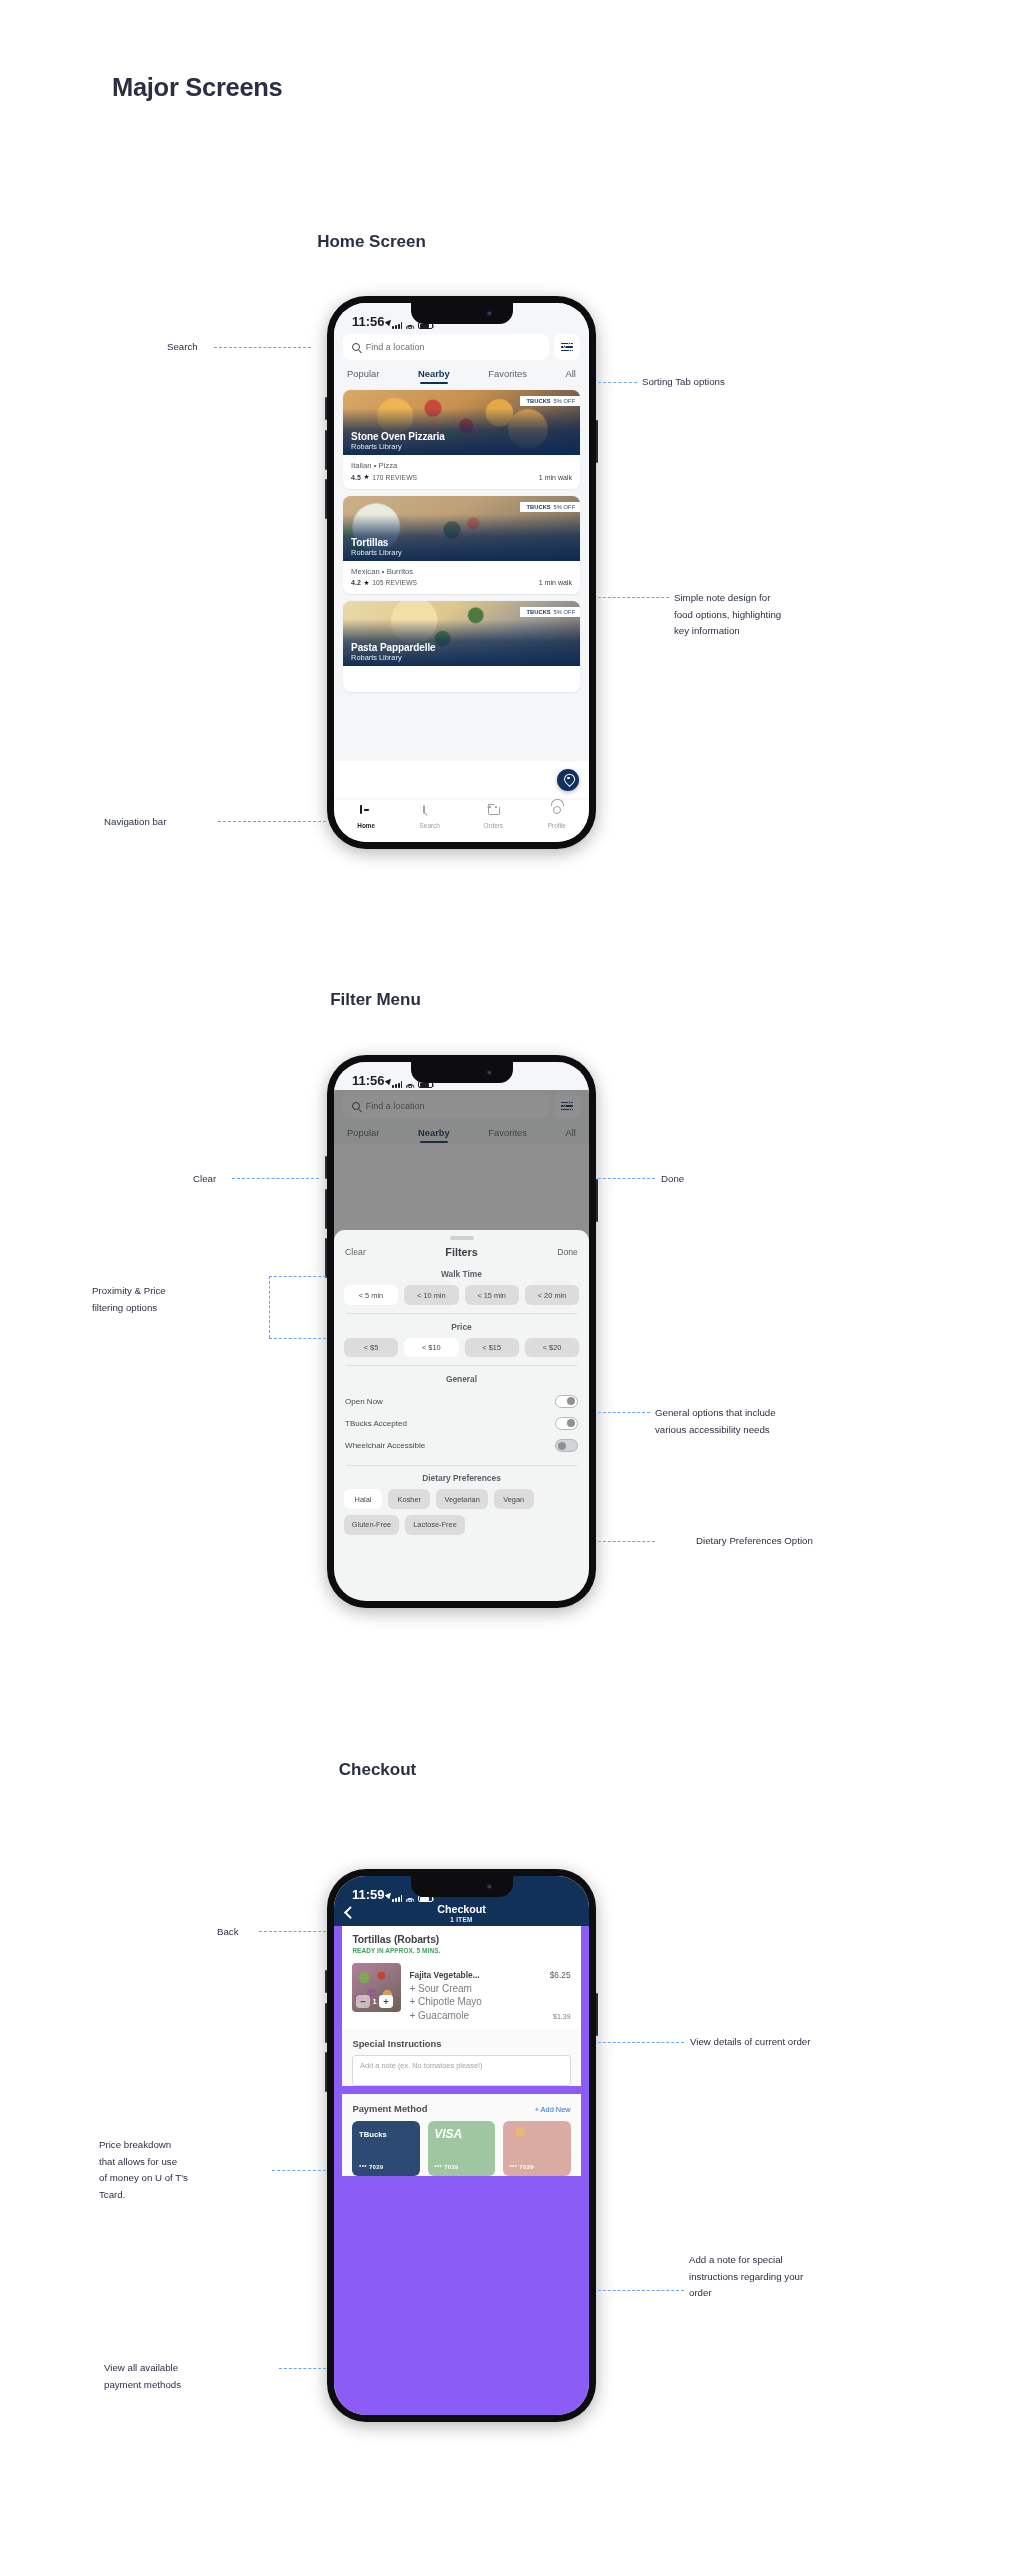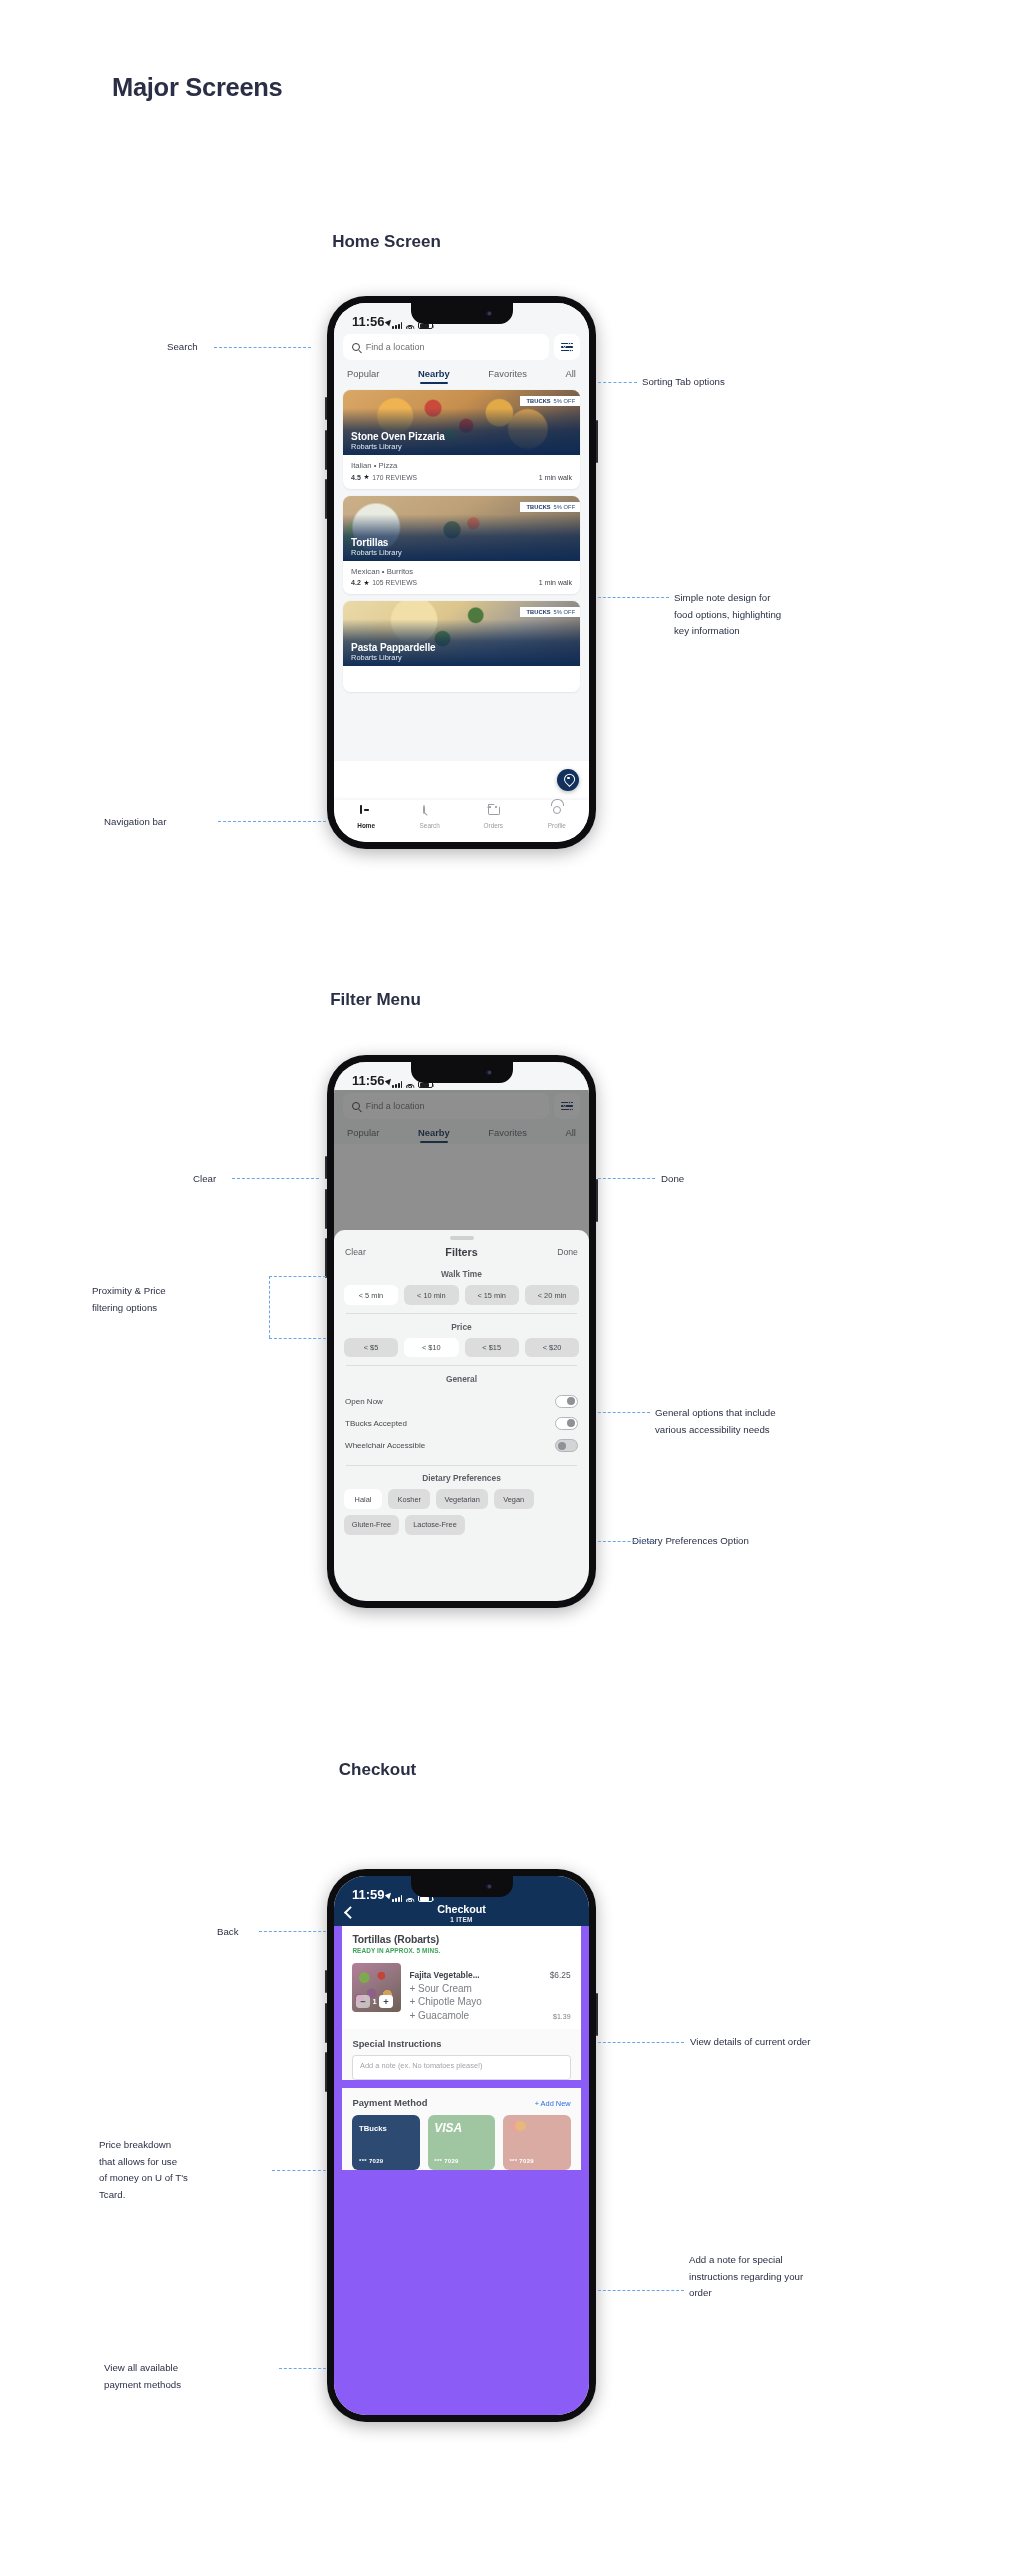--- a/index.html
+++ b/index.html
@@ -325,21 +325,21 @@
   .trow.disc .lbl, .trow.disc .val { color:#12305c; font-weight:bold; }
   .trow.total { padding-top: 6px; }
   .trow.total .lbl { font-size: 9.4px; font-weight:bold; color:#3f4248; }
   .trow.total .val { font-size: 9.4px; font-weight:bold; color:#3f4248; }
   .tdiv { height:0.7px; background:#e2e3e4; margin: 4.7px 0 0; }
 
   .sect { padding: 8.7px 10px 0; background:#fafafa; }
   .sect-title { font-size: 9.4px; font-weight:bold; color:#4a4d53; }
   .note-box {
     margin-top: 6px; border:0.7px solid #d8d9db; border-radius: 3.4px; background:#fff;
-    height: 25px; padding: 5.4px 6.7px; font-size: 7.4px; color:#a0a3a8;
+    height: 31px; padding: 5.4px 6.7px; font-size: 7.4px; color:#a0a3a8;
   }
   .sect-div { height:0.7px; background:#e2e3e4; margin: 8px 10px 0; }
   .pm-head { display:flex; justify-content:space-between; align-items:baseline; }
   .addnew { font-size: 7.4px; color:#2d6cdf; }
   .cards { display:flex; gap: 7.4px; margin-top: 6.7px; }
   .paycard { flex:1; height: 55px; border-radius: 6px; padding: 6px 6.7px; position:relative; color:#fff; }
   .pc-label { font-size: 7.7px; font-weight:bold; }
   .pc-label.visa { font-style: italic; font-size: 12px; }
   .pc-num { position:absolute; left:6.7px; bottom: 6px; font-size: 6px; font-weight:bold; letter-spacing:0.3px; }
   .mc { position:relative; width: 17.5px; height: 10.8px; }
@@ -387,21 +387,21 @@
       radial-gradient(circle at 72% 64%, #d6a05a 0 9%, transparent 10%),
       radial-gradient(circle at 15% 72%, #9a5a86 0 8%, transparent 9%),
       linear-gradient(150deg, #b37f9a 0%, #93757e 45%, #6d5f55 100%);
   }
 </style>
 </head>
 <body>
 
 <div class="page-title">Major Screens</div>
 
-<div class="section-title" style="left:252px; top:232px;">Home Screen</div>
+<div class="section-title" style="left:237px; top:232px;">Home Screen</div>
 <div class="section-title" style="left:241px; top:990px;">Filter Menu</div>
 <div class="section-title" style="left:243px; top:1760px;">Checkout</div>
 
 <div class="phone" style="left:327px; top:296px;">
   <div class="phone-btn-a"></div>
   <div class="phone-btn-b"></div>
   <div class="screen">
     <div class="notch">
 
       <div class="cam">
@@ -698,21 +698,21 @@
 <div class="anno" style="left:92px; top:1283px; width:175px; white-space:pre-line;">Proximity &amp; Price
 filtering options</div>
 <div class="lead vert" style="left:269px; top:1276px; height:62px;"></div>
 <div class="lead" style="left:269px; top:1276px; width:57px;"></div>
 <div class="lead" style="left:269px; top:1338px; width:57px;"></div>
 
 <div class="anno" style="left:655px; top:1405px; width:232px; white-space:pre-line;">General options that include
 various accessibility needs</div>
 <div class="lead" style="left:598px; top:1412px; width:52px;"></div>
 
-<div class="anno" style="left:632px; top:1533px;">Dietary Preferences Option</div>
+<div class="anno" style="left:696px; top:1533px;">Dietary Preferences Option</div>
 <div class="lead" style="left:598px; top:1541px; width:57px;"></div>
 
 <div class="phone" style="left:327px; top:1869px;">
   <div class="phone-btn-a"></div>
   <div class="phone-btn-b"></div>
   <div class="screen">
     <div class="notch">
 
       <div class="cam">
           <i></i>

